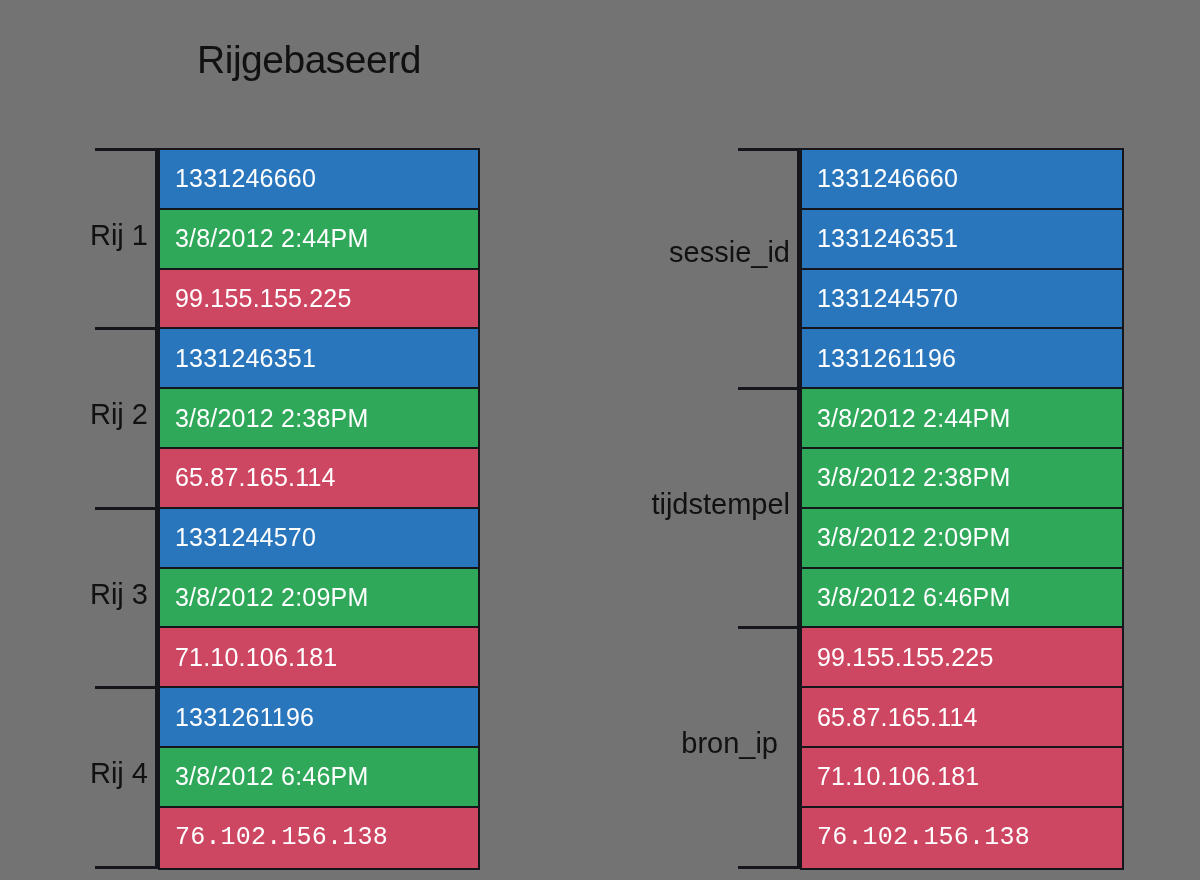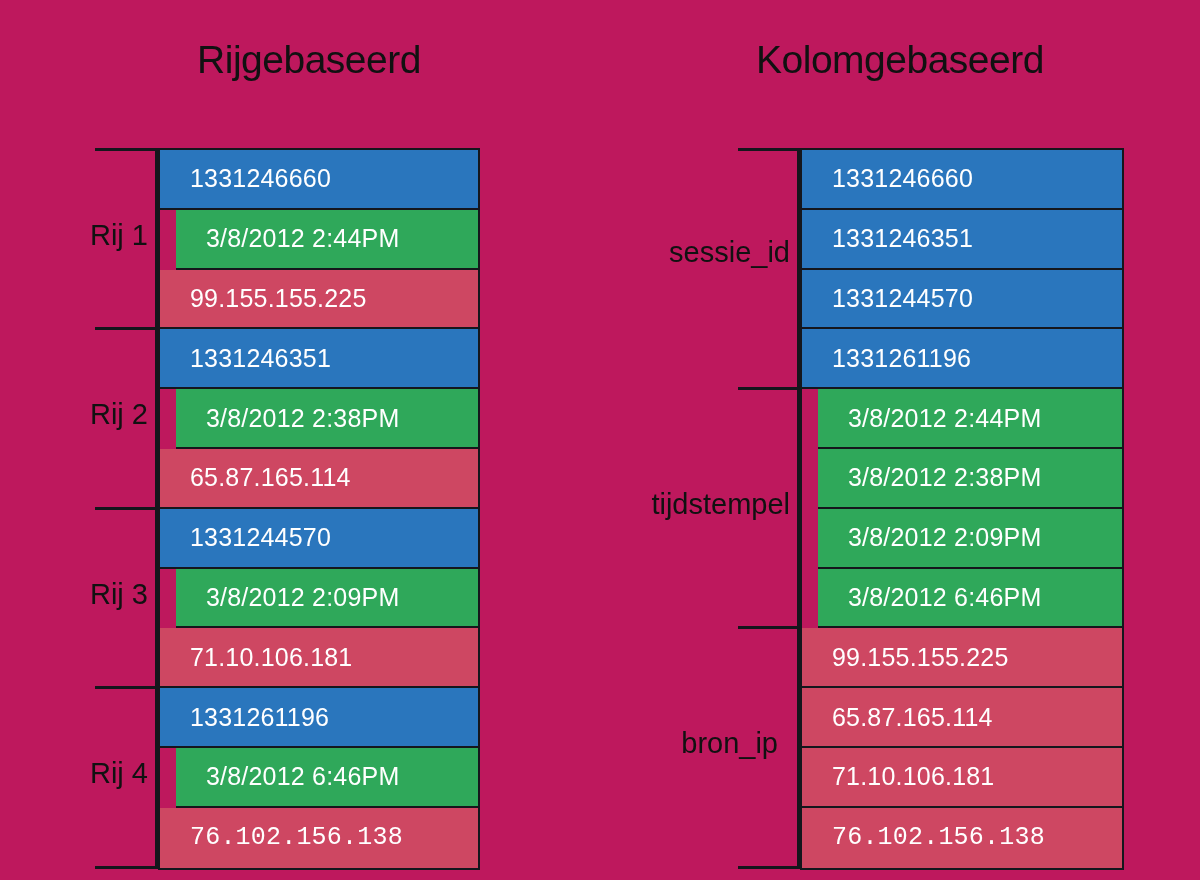--- a/index.html
+++ b/index.html
@@ -10,21 +10,21 @@
   body {
     width: 1200px;
     height: 880px;
     font-family: "Liberation Sans", sans-serif;
     overflow: hidden;
   }
   .canvas {
     position: relative;
     width: 1200px;
     height: 880px;
-    background: #be185d;
+    background: #737373;
   }
 
   
   .panel-title {
     position: absolute;
     font-size: 39px;
     font-weight: 400;
     color: #111111;
     letter-spacing: -0.5px;
     white-space: nowrap;
@@ -42,30 +42,30 @@
   }
   #stack-left  { left: 158px; width: 322px; }
   #stack-right { left: 800px; width: 324px; }
 
   .cell {
     height: 59.8px;
     box-sizing: border-box;
     border-bottom: 2px solid #15161c;
     display: flex;
     align-items: center;
-    padding-left: 30px;
+    padding-left: 15px;
     color: #ffffff;
     font-size: 25px;
     letter-spacing: 0.2px;
     white-space: nowrap;
   }
   .cell:last-child { border-bottom: none; font-family: Liberation Mono, monospace; }
 
   .cell.session   { background: #2a76bd; }
-  .cell.timestamp { background: #2fa85a; margin-left: 16px; }
+  .cell.timestamp { background: #2fa85a; }
   .cell.ip        { background: #ce4762; }
 
   
   .bracket {
     position: absolute;
   }
   .bracket .spine {
     position: absolute;
     width: 3px;
     background: #15161c;
@@ -82,21 +82,20 @@
     white-space: nowrap;
     text-align: right;
   }
 </style>
 </head>
 <body>
 
 <div class="canvas">
 
   <div class="panel-title" id="title-left">Rijgebaseerd</div>
-  <div class="panel-title" id="title-right">Kolomgebaseerd</div>
 
   <div class="stack" id="stack-left">
       <div class="cell session">1331246660</div>
       <div class="cell timestamp">3/8/2012  2:44PM</div>
       <div class="cell ip">99.155.155.225</div>
       <div class="cell session">1331246351</div>
       <div class="cell timestamp">3/8/2012  2:38PM</div>
       <div class="cell ip">65.87.165.114</div>
       <div class="cell session">1331244570</div>
       <div class="cell timestamp">3/8/2012  2:09PM</div>

